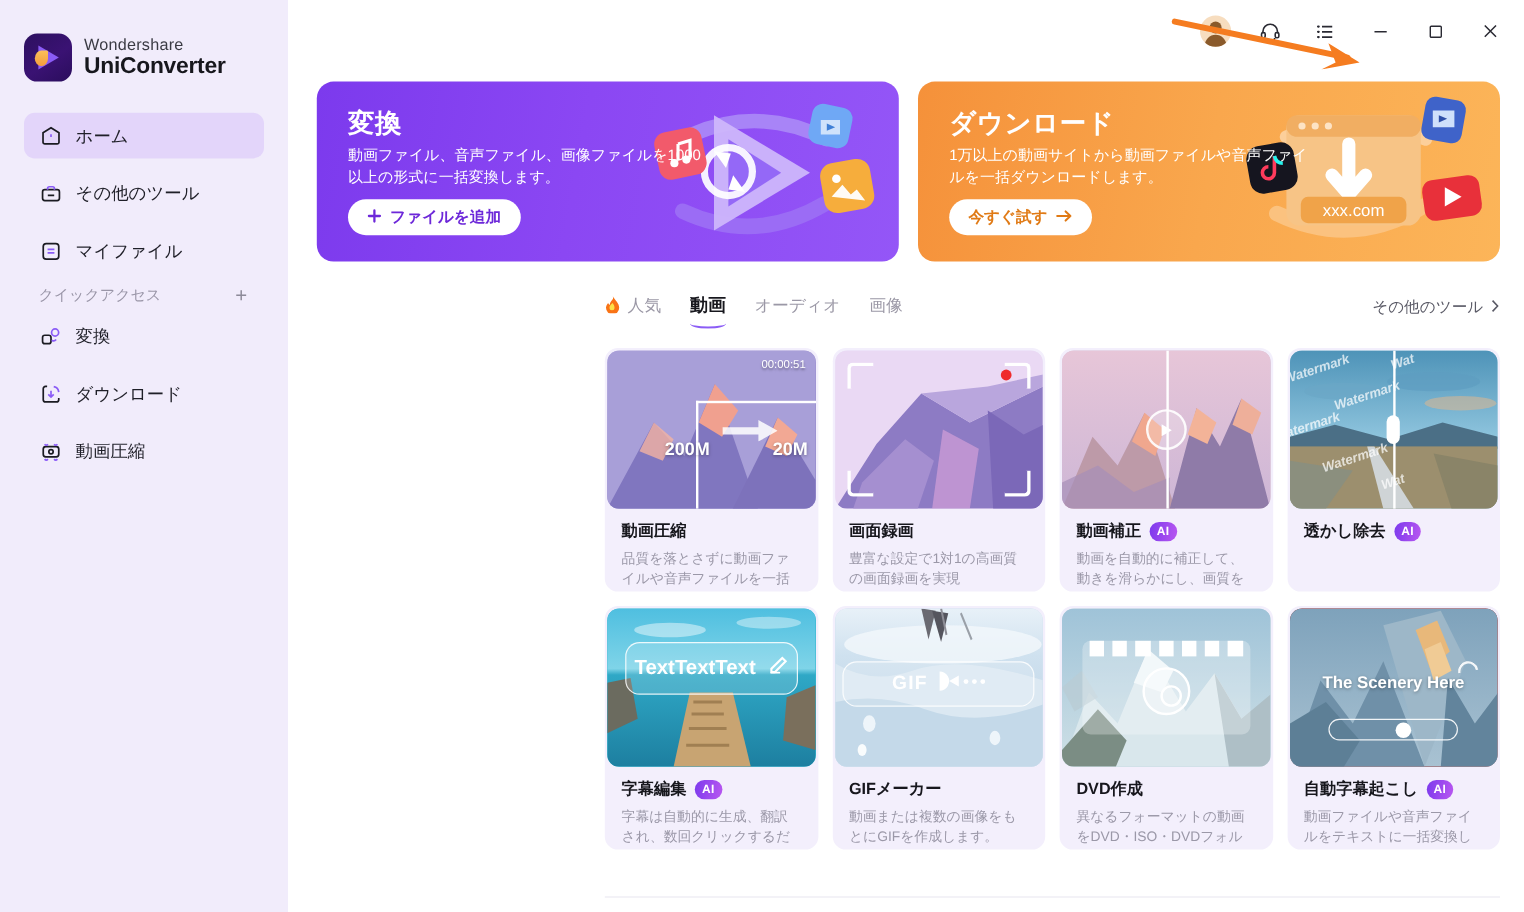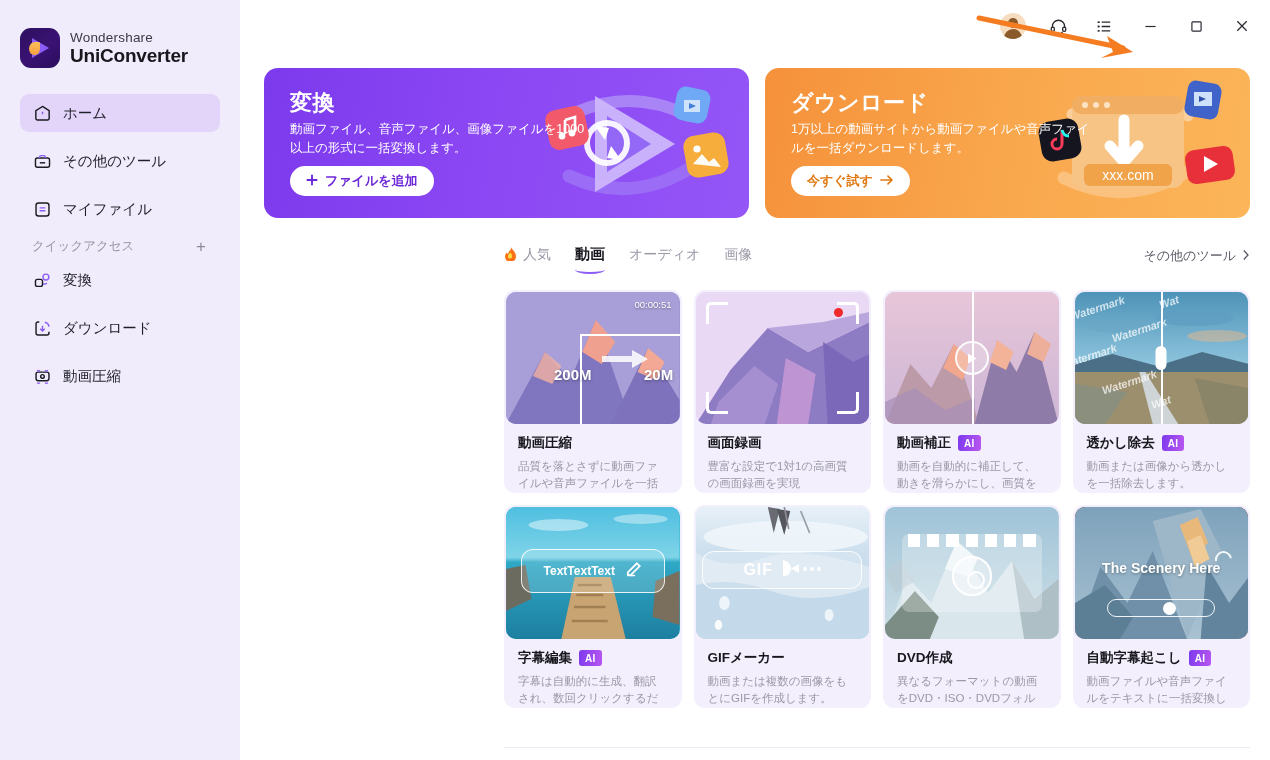--- a/index.html
+++ b/index.html
@@ -114,21 +114,21 @@
   }
   .card {
     background:#f3effc; border-radius:11px; overflow:hidden; cursor:pointer;
     padding:0; height:203px;
   }
   .thumb { height:132px; margin:2px 2px 0 2px; border-radius:10px; position:relative; overflow:hidden; }
   .card-body { padding:10px 14px 0 14px; }
   .card-title { font-size:13.5px; font-weight:bold; color:#17171d; display:flex; align-items:center; gap:7px; }
   .ai-badge {
     display:inline-flex; align-items:center; justify-content:center;
-    height:16px; padding:0 6px; border-radius:3px;
+    height:16px; padding:0 6px; border-radius:8px;
     background:linear-gradient(100deg,#7c3aed,#b957f0);
     color:#fff; font-size:10px; font-weight:bold; letter-spacing:.3px;
   }
   .card-desc { margin-top:6px; font-size:11.5px; line-height:1.5; color:#9b98a8; }
 
   
   .badge-time {
     position:absolute; right:8px; top:7px; font-size:9.5px; color:#fff;
     text-shadow:0 1px 2px rgba(0,0,0,.4);
   }
@@ -536,21 +536,20 @@
           <div class="wm" style="left:76px;top:104px">Wat</div>
           <div class="wm" style="left:84px;top:4px">Wat</div>
           <div class="divider-v" style="left:50%"></div>
           <div class="handle"></div>
         </div>
         <div class="card-body">
           <div class="card-title">
             <span>透かし除去</span>
             <span class="ai-badge">AI</span>
           </div>
-          <div class="card-desc">動画または画像から透かしを一括除去します。</div>
         </div>
       </div>
 
       <div class="card">
         <div class="thumb" style="background:#35b7cf">
           <svg width="100%" height="100%" viewBox="0 0 232 132" preserveAspectRatio="none" style="position:absolute;inset:0">
             <defs>
                 <linearGradient id="sky5" x1="0" y1="0" x2="0" y2="1">
               <stop offset="0" stop-color="#4fbfe0"></stop>
                   <stop offset=".38" stop-color="#7fd4e8"></stop>
@@ -559,21 +558,21 @@
                 </linearGradient>
               </defs>
             <rect width="232" height="132" fill="url(#sky5)"></rect>
             <ellipse cx="70" cy="18" rx="40" ry="6" fill="#ffffff" opacity=".45"></ellipse>
             <ellipse cx="180" cy="12" rx="36" ry="5" fill="#ffffff" opacity=".4"></ellipse>
             <path d="M92 70 L140 70 L160 132 L74 132z" fill="#c8a472"></path>
             <path d="M96 78h32M94 88h36M91 100h42M88 114h48" stroke="#a07f52" stroke-width="2.5"></path>
             <path d="M0 62 L26 58 L34 92 L0 104z" fill="#6b6b5f"></path>
             <path d="M200 74 L232 64 L232 118 L196 110z" fill="#7a6f5c"></path>
           </svg>
-          <div class="pill" style="top:42px;width:144px;height:44px;font-size:12px">
+          <div class="pill" style="top:28px;width:144px;height:44px;font-size:17px">
             <span>TextTextText</span>
             <span>
               <svg width="17" height="17" viewBox="0 0 18 18" stroke="#fff" stroke-width="1.9" fill="none" stroke-linecap="round">
                   <path d="M12.6 2.4 15.6 5.4 6 15H3v-3z"></path>
                   <path d="M3 15.4h7" stroke-width="1.6"></path>
                 </svg>
             </span>
           </div>
         </div>
         <div class="card-body">

